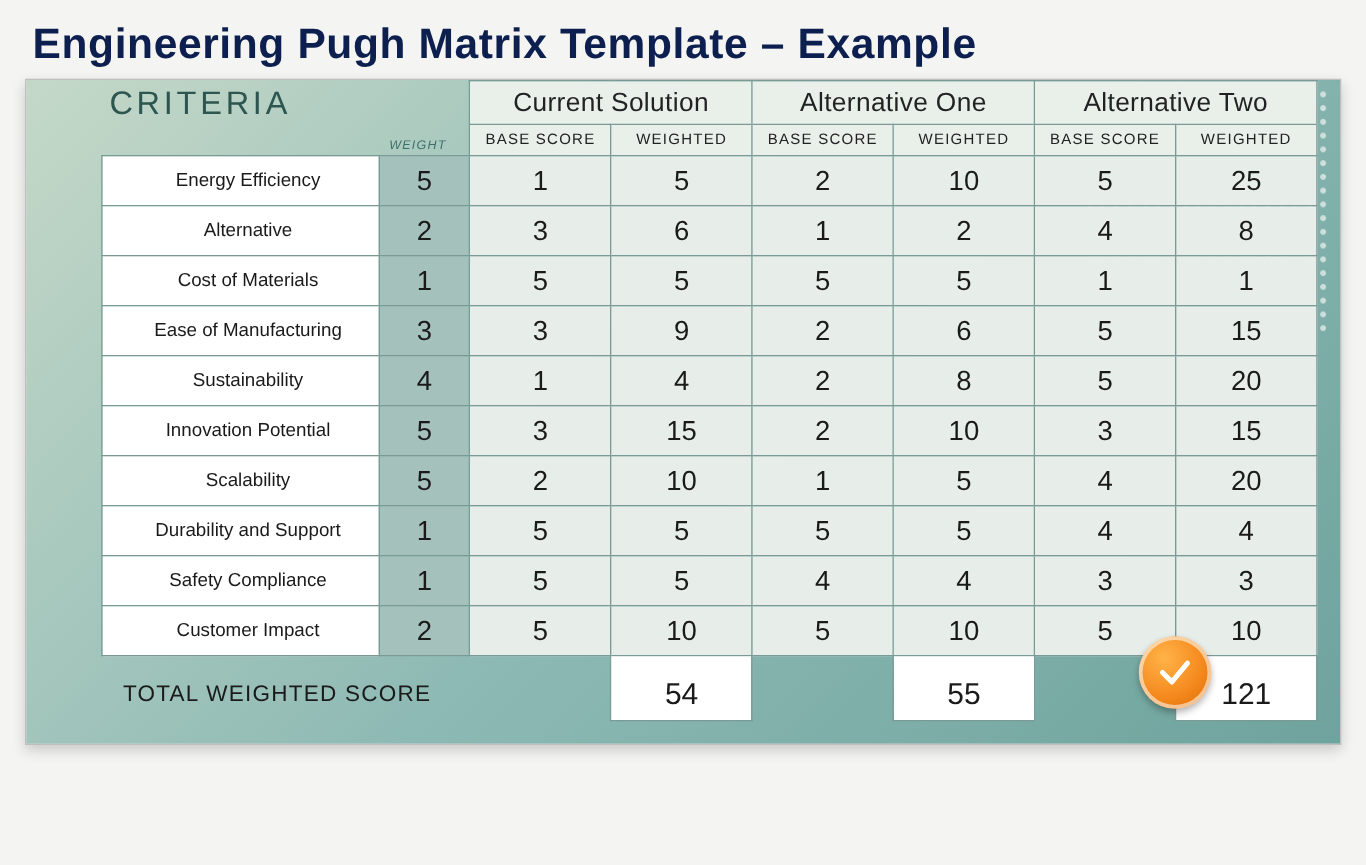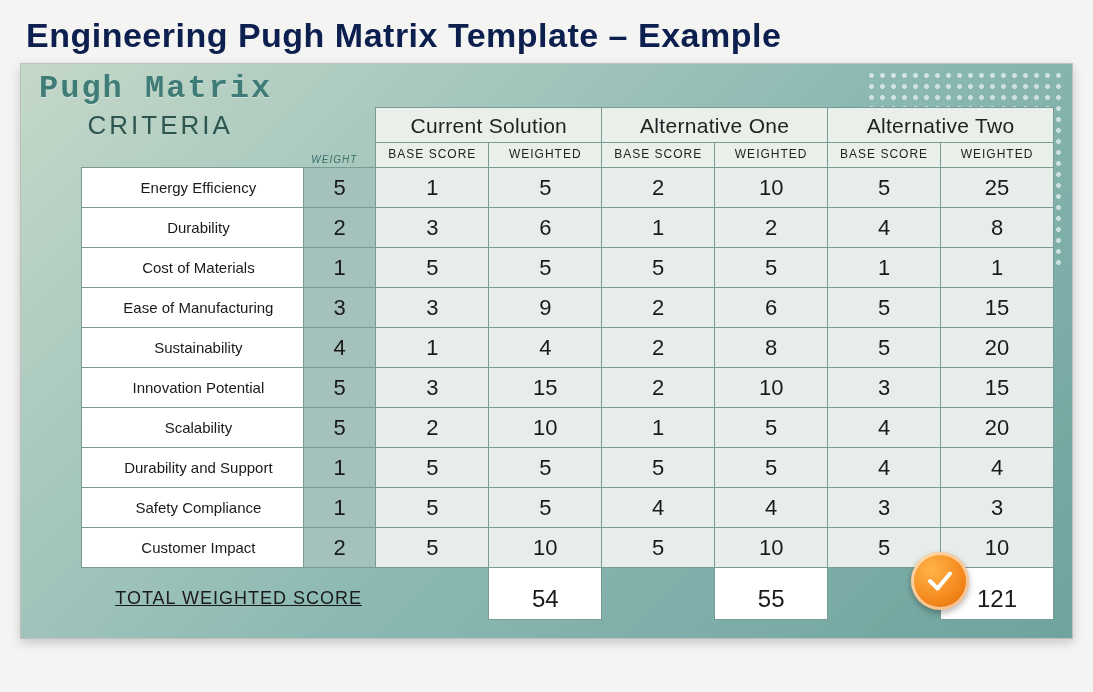--- a/index.html
+++ b/index.html
@@ -138,25 +138,24 @@
   
   tr.total-row td {
     border: none;
     background: transparent;
     padding-top: 10px;
     height: 52px;
   }
   tr.total-row td.total-label {
     font-size: 18px;
     font-weight: 400;
-    text-align: right;
+    text-align: center;
     padding-right: 14px;
     letter-spacing: 1px;
     color: #1a1a1a;
-    text-decoration: underline;
   }
   tr.total-row td.total-box {
     background: #ffffff;
     border: 1px solid #7a9a96;
     font-size: 24px;
     font-weight: 400;
     text-align: center;
     position: relative;
   }
   tr.total-row td.spacer {
@@ -179,21 +178,20 @@
   }
   .winner-badge svg { display: block; }
 </style>
 </head>
 <body>
 
 <h1 class="page-title">Engineering Pugh Matrix Template – Example</h1>
 
 <div class="matrix-card">
   <div class="dots"></div>
-  <div class="matrix-title">Pugh Matrix</div>
 
   <div class="table-wrap">
     <table class="pugh">
       <colgroup>
         <col class="c-crit">
           <col class="c-weight">
         <col class="c-score">
           <col class="c-score">
         <col class="c-score">
           <col class="c-score">
@@ -223,21 +221,21 @@
             <td class="crit-name">Energy Efficiency</td>
             <td class="weight-cell">5</td>
             <td class="num">1</td>
             <td class="num">5</td>
             <td class="num">2</td>
             <td class="num">10</td>
             <td class="num">5</td>
             <td class="num">25</td>
           </tr>
           <tr class="body-row">
-            <td class="crit-name">Durability</td>
+            <td class="crit-name">Alternative</td>
             <td class="weight-cell">2</td>
             <td class="num">3</td>
             <td class="num">6</td>
             <td class="num">1</td>
             <td class="num">2</td>
             <td class="num">4</td>
             <td class="num">8</td>
           </tr>
           <tr class="body-row">
             <td class="crit-name">Cost of Materials</td>

